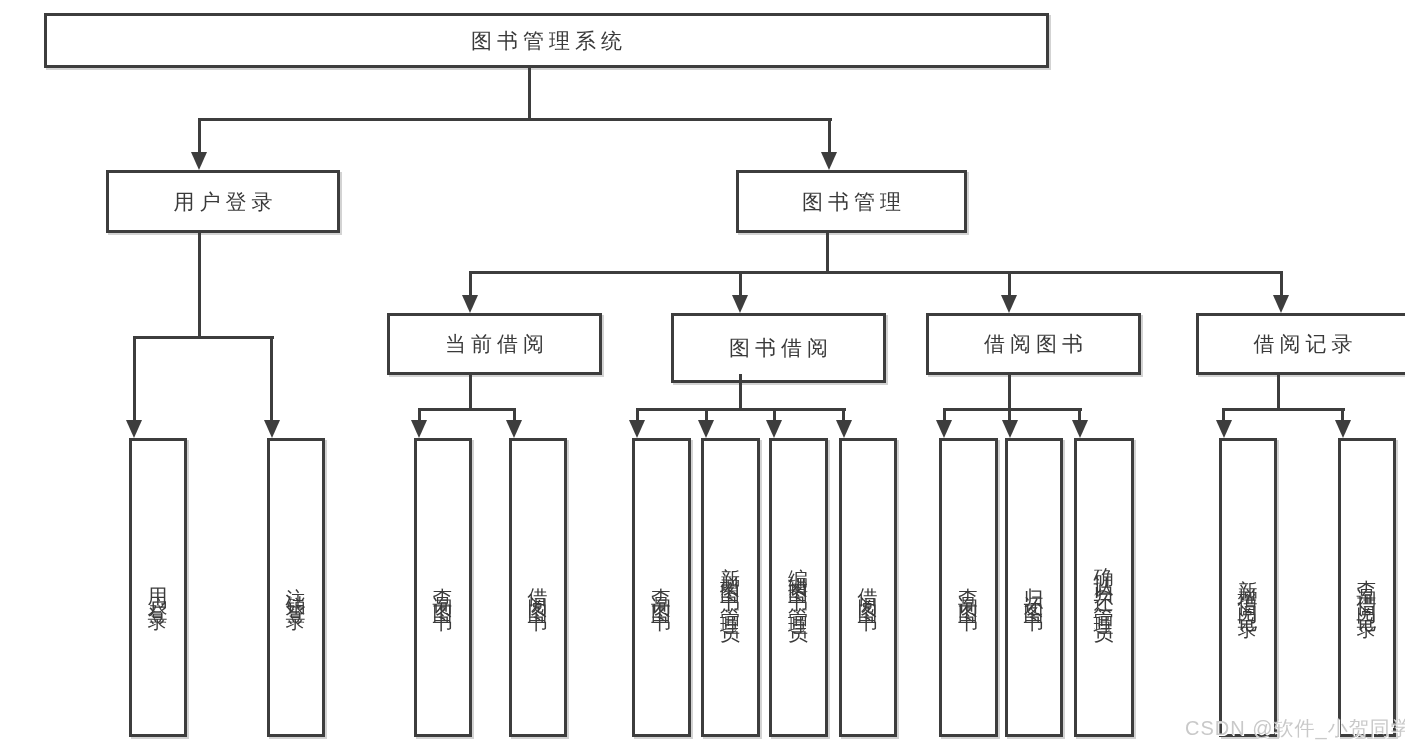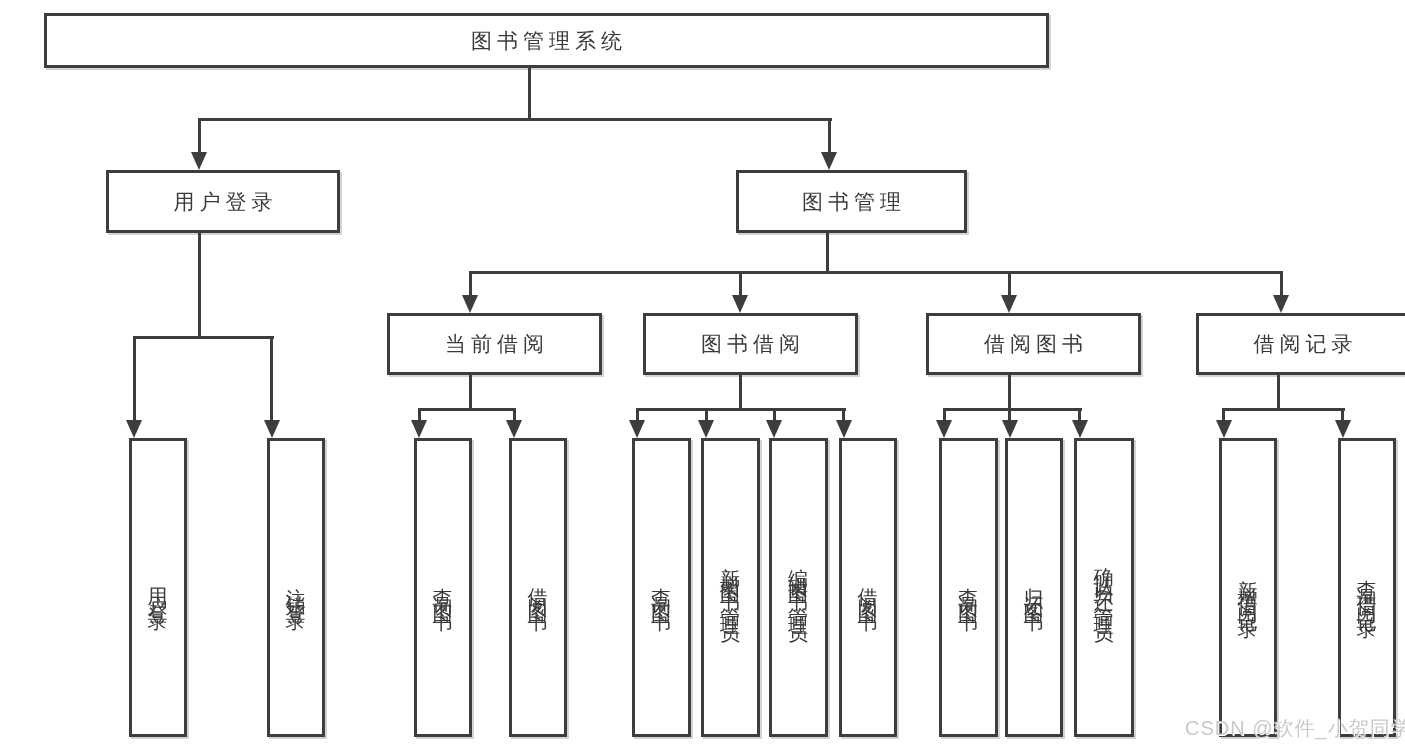--- a/index.html
+++ b/index.html
@@ -61,21 +61,21 @@
   <div class="ln" style="left:739px;top:271px;width:3px;height:27px"></div>
   <div class="ah" style="left:732px;top:295px"></div>
   <div class="ln" style="left:1008px;top:271px;width:3px;height:27px"></div>
   <div class="ah" style="left:1001px;top:295px"></div>
   <div class="ln" style="left:1280px;top:271px;width:3px;height:27px"></div>
   <div class="ah" style="left:1273px;top:295px"></div>
 
   <div class="box" style="left:363px;top:313px;width:215px;height:62px">
     <span class="hlabel">当前借阅</span>
   </div>
-  <div class="box" style="left:619px;top:313px;width:215px;height:62px">
+  <div class="box" style="left:647px;top:313px;width:215px;height:70px">
     <span class="hlabel">图书借阅</span>
   </div>
   <div class="box" style="left:902px;top:313px;width:215px;height:62px">
     <span class="hlabel">借阅图书</span>
   </div>
   <div class="box" style="left:1172px;top:313px;width:214px;height:62px">
     <span class="hlabel">借阅记录</span>
   </div>
 
   <div class="ln" style="left:469px;top:374px;width:3px;height:37px"></div>

